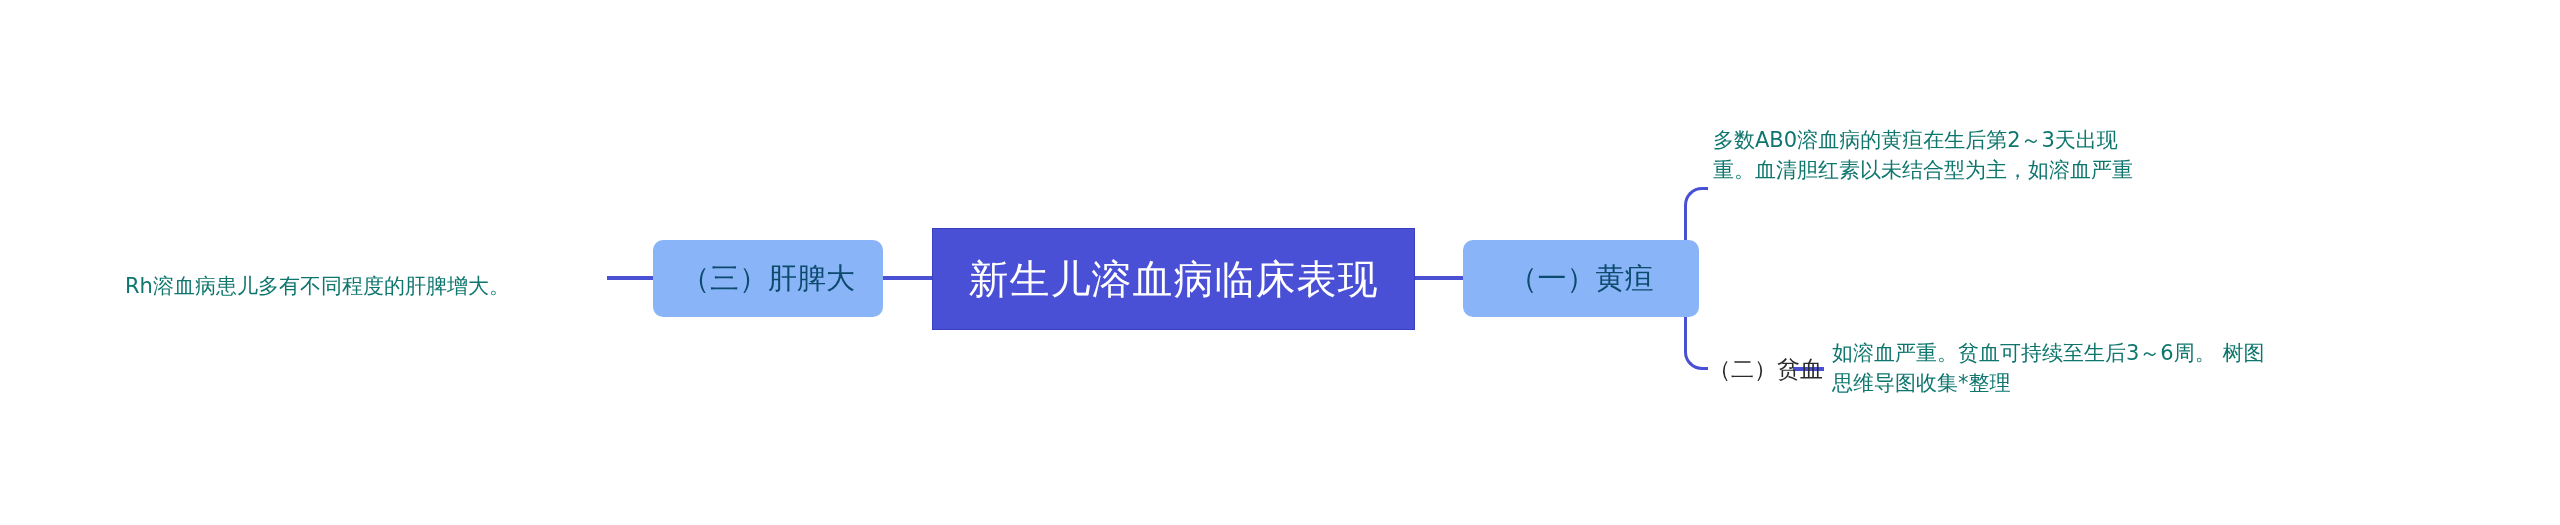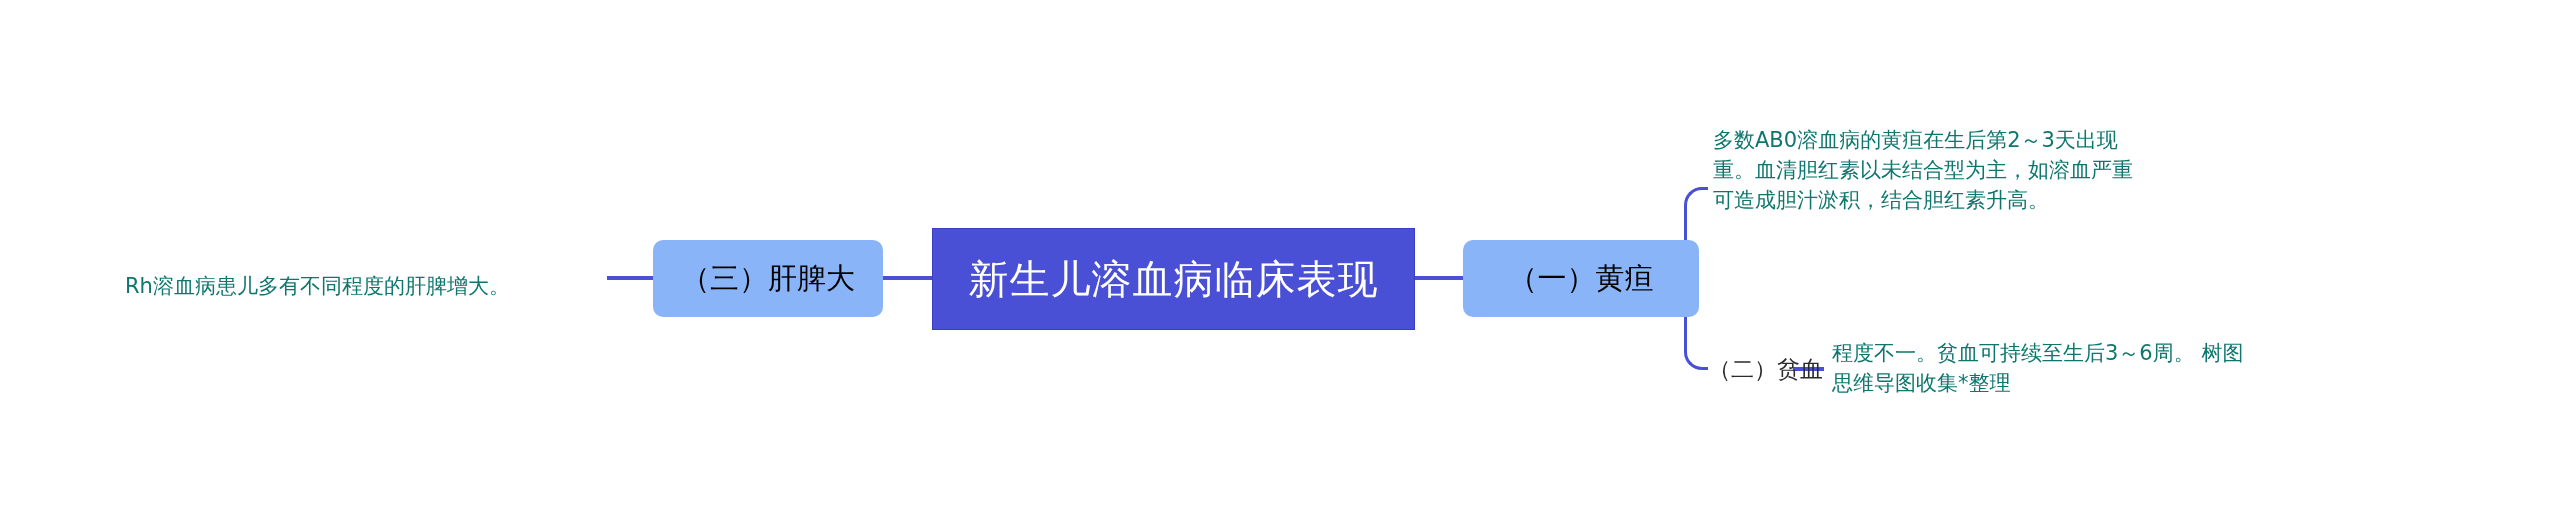--- a/index.html
+++ b/index.html
@@ -6,21 +6,21 @@
   body { width: 2560px; height: 525px; position: relative; overflow: hidden;
          font-family: "DejaVu Sans", "Liberation Sans", sans-serif; color: #2b2b2b; }
   .line { position: absolute; background: #4a50d4; }
   .root { position: absolute; left: 932px; top: 228px; width: 483px; height: 102px;
           background: #4a50d6; border-radius: 0; box-sizing: border-box;
           border: 1.5px solid #3a3fc0;
           display: flex; align-items: center; justify-content: center;
           color: #ffffff; font-size: 40px; letter-spacing: 1px; }
   .sub { position: absolute; height: 77px; top: 240px; background: #8ab4f8;
          border-radius: 10px; display: flex; align-items: center; justify-content: center;
-         font-size: 29px; color: #000000; }
+         font-size: 29px; color: #0c4a6e; }
   .leaf { position: absolute; font-size: 21px; line-height: 30px; color: #0f766e; white-space: nowrap; }
   .leaf-multi div { white-space: nowrap; }
   .bracket { position: absolute; left: 1684px; top: 187px; width: 24px; height: 183px;
              box-sizing: border-box; border: 3.5px solid #4a50d4; border-right: none;
              border-radius: 18px 0 0 18px; }
   .label3 { position: absolute; font-size: 23px; color: #2b2b2b; white-space: nowrap; }
 </style>
 </head>
 <body>
 
@@ -42,23 +42,22 @@
   <span>Rh溶血病患儿多有不同程度的肝脾增大。</span>
 </div>
 
 <div class="sub" style="left:1463px; width:236px;">
   <span>（一）黄疸</span>
 </div>
 
 <div class="leaf leaf-multi" style="left:1713px; top:125px;">
   <div>多数AB0溶血病的黄疸在生后第2～3天出现</div>
   <div>重。血清胆红素以未结合型为主，如溶血严重</div>
-  <div>可造成胆汁淤积，结合胆红素升高。</div>
 </div>
 
 <div class="label3" style="left:1708px; top:354px;">
   <span>（二）贫血</span>
 </div>
 
 <div class="leaf leaf-multi" style="left:1832px; top:338px;">
-  <div>程度不一。贫血可持续至生后3～6周。 树图</div>
+  <div>如溶血严重。贫血可持续至生后3～6周。 树图</div>
   <div>思维导图收集*整理</div>
 </div>
 
 </body></html>

